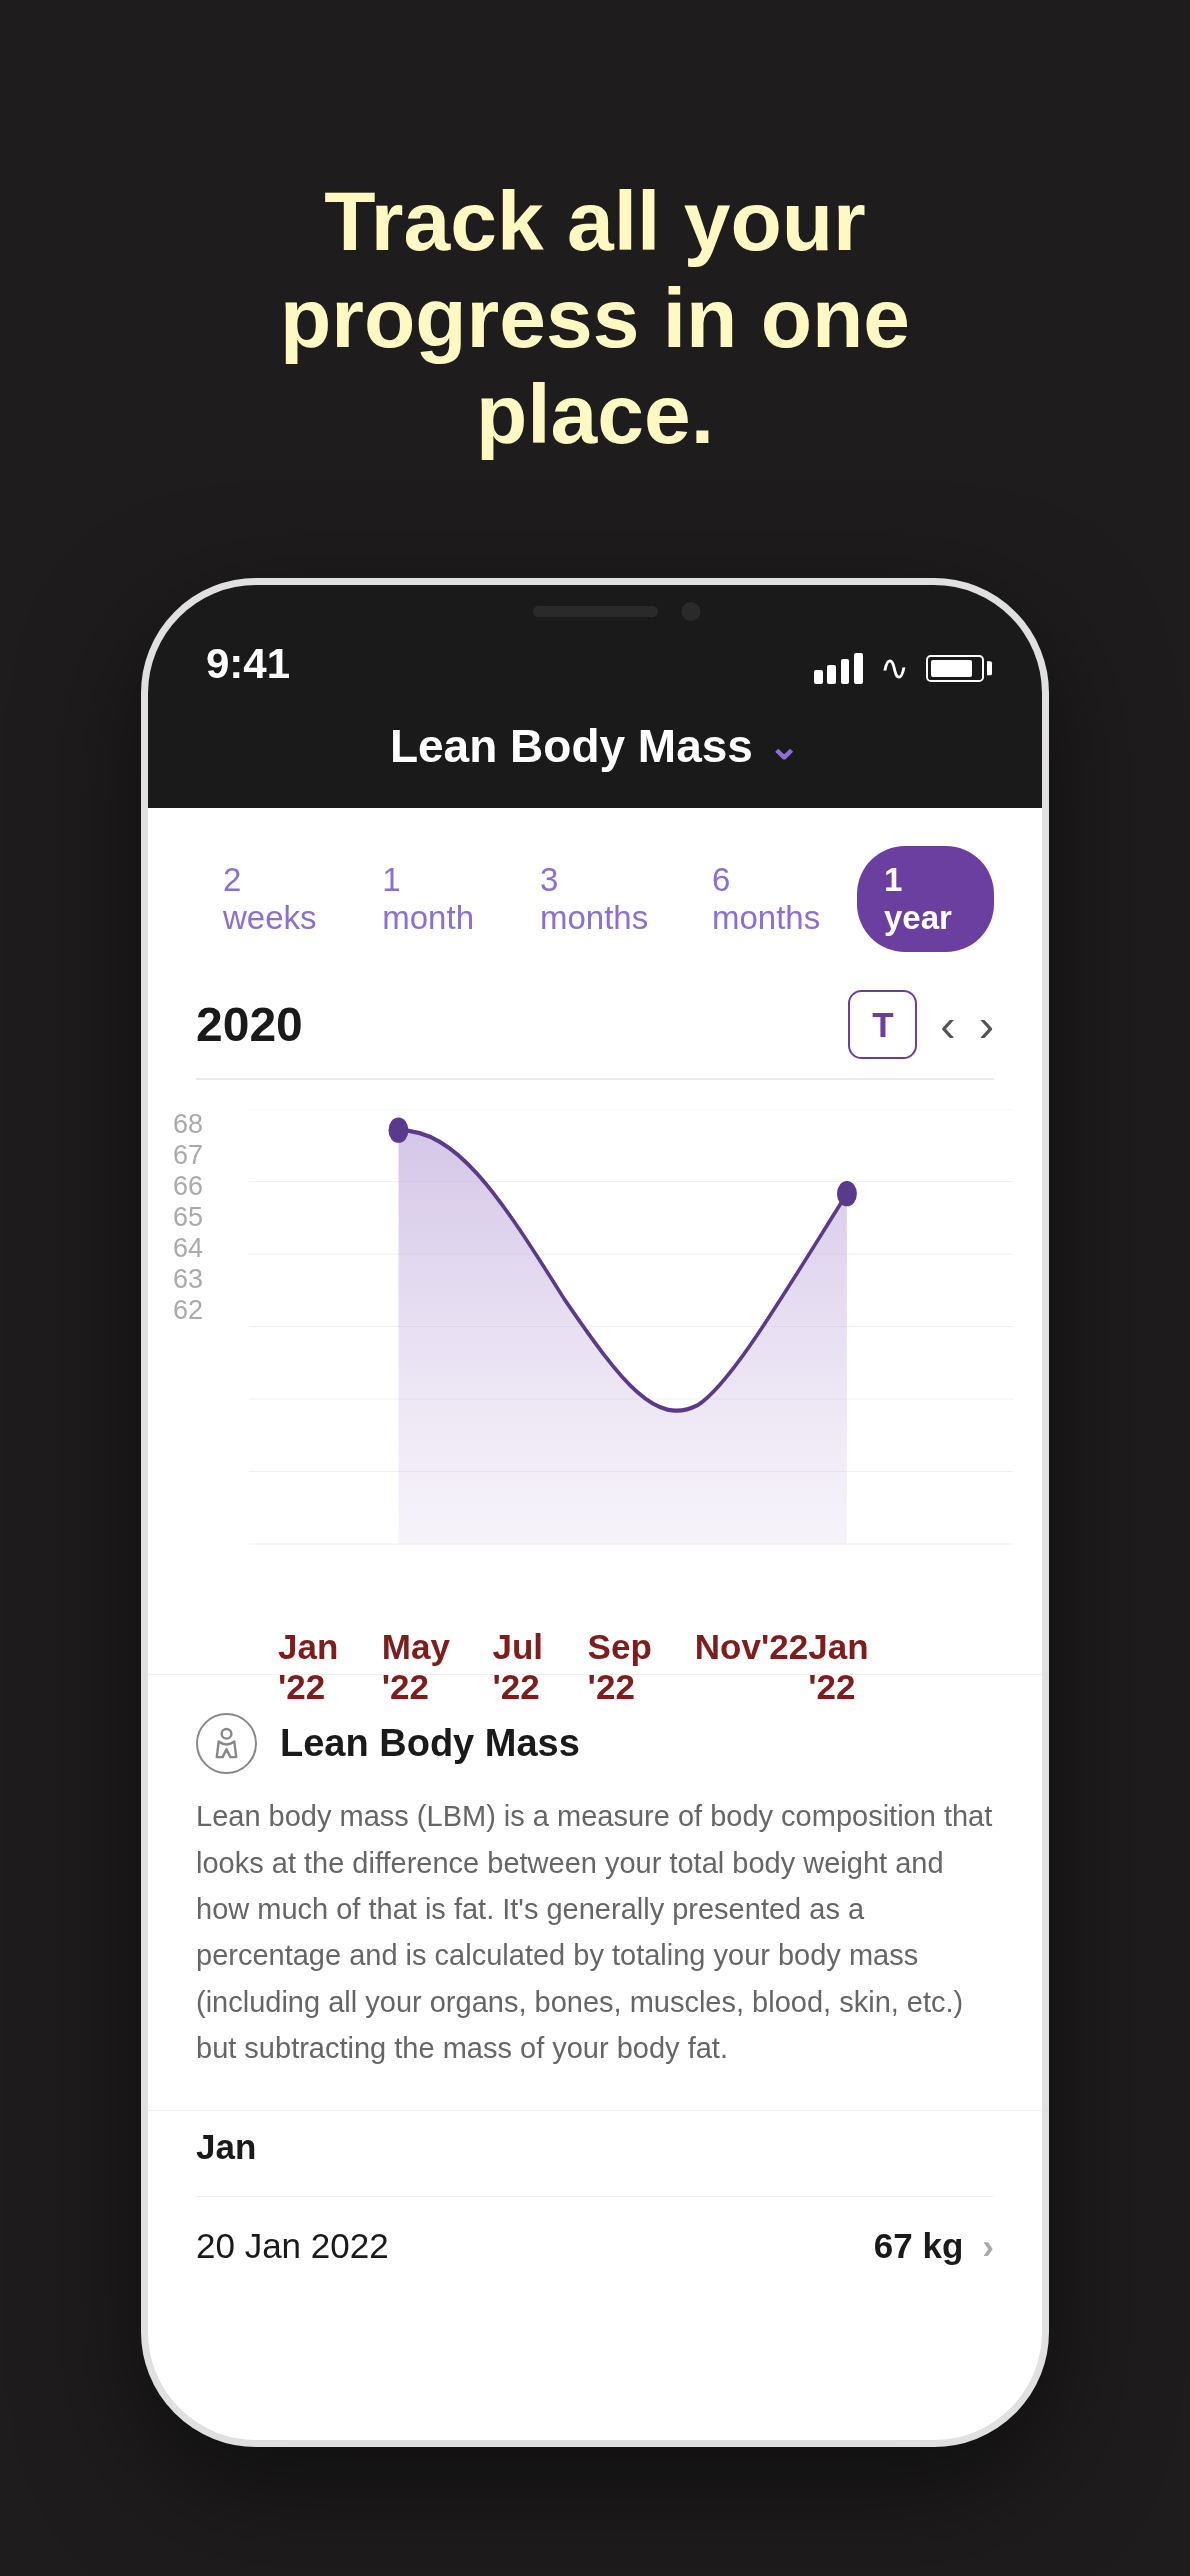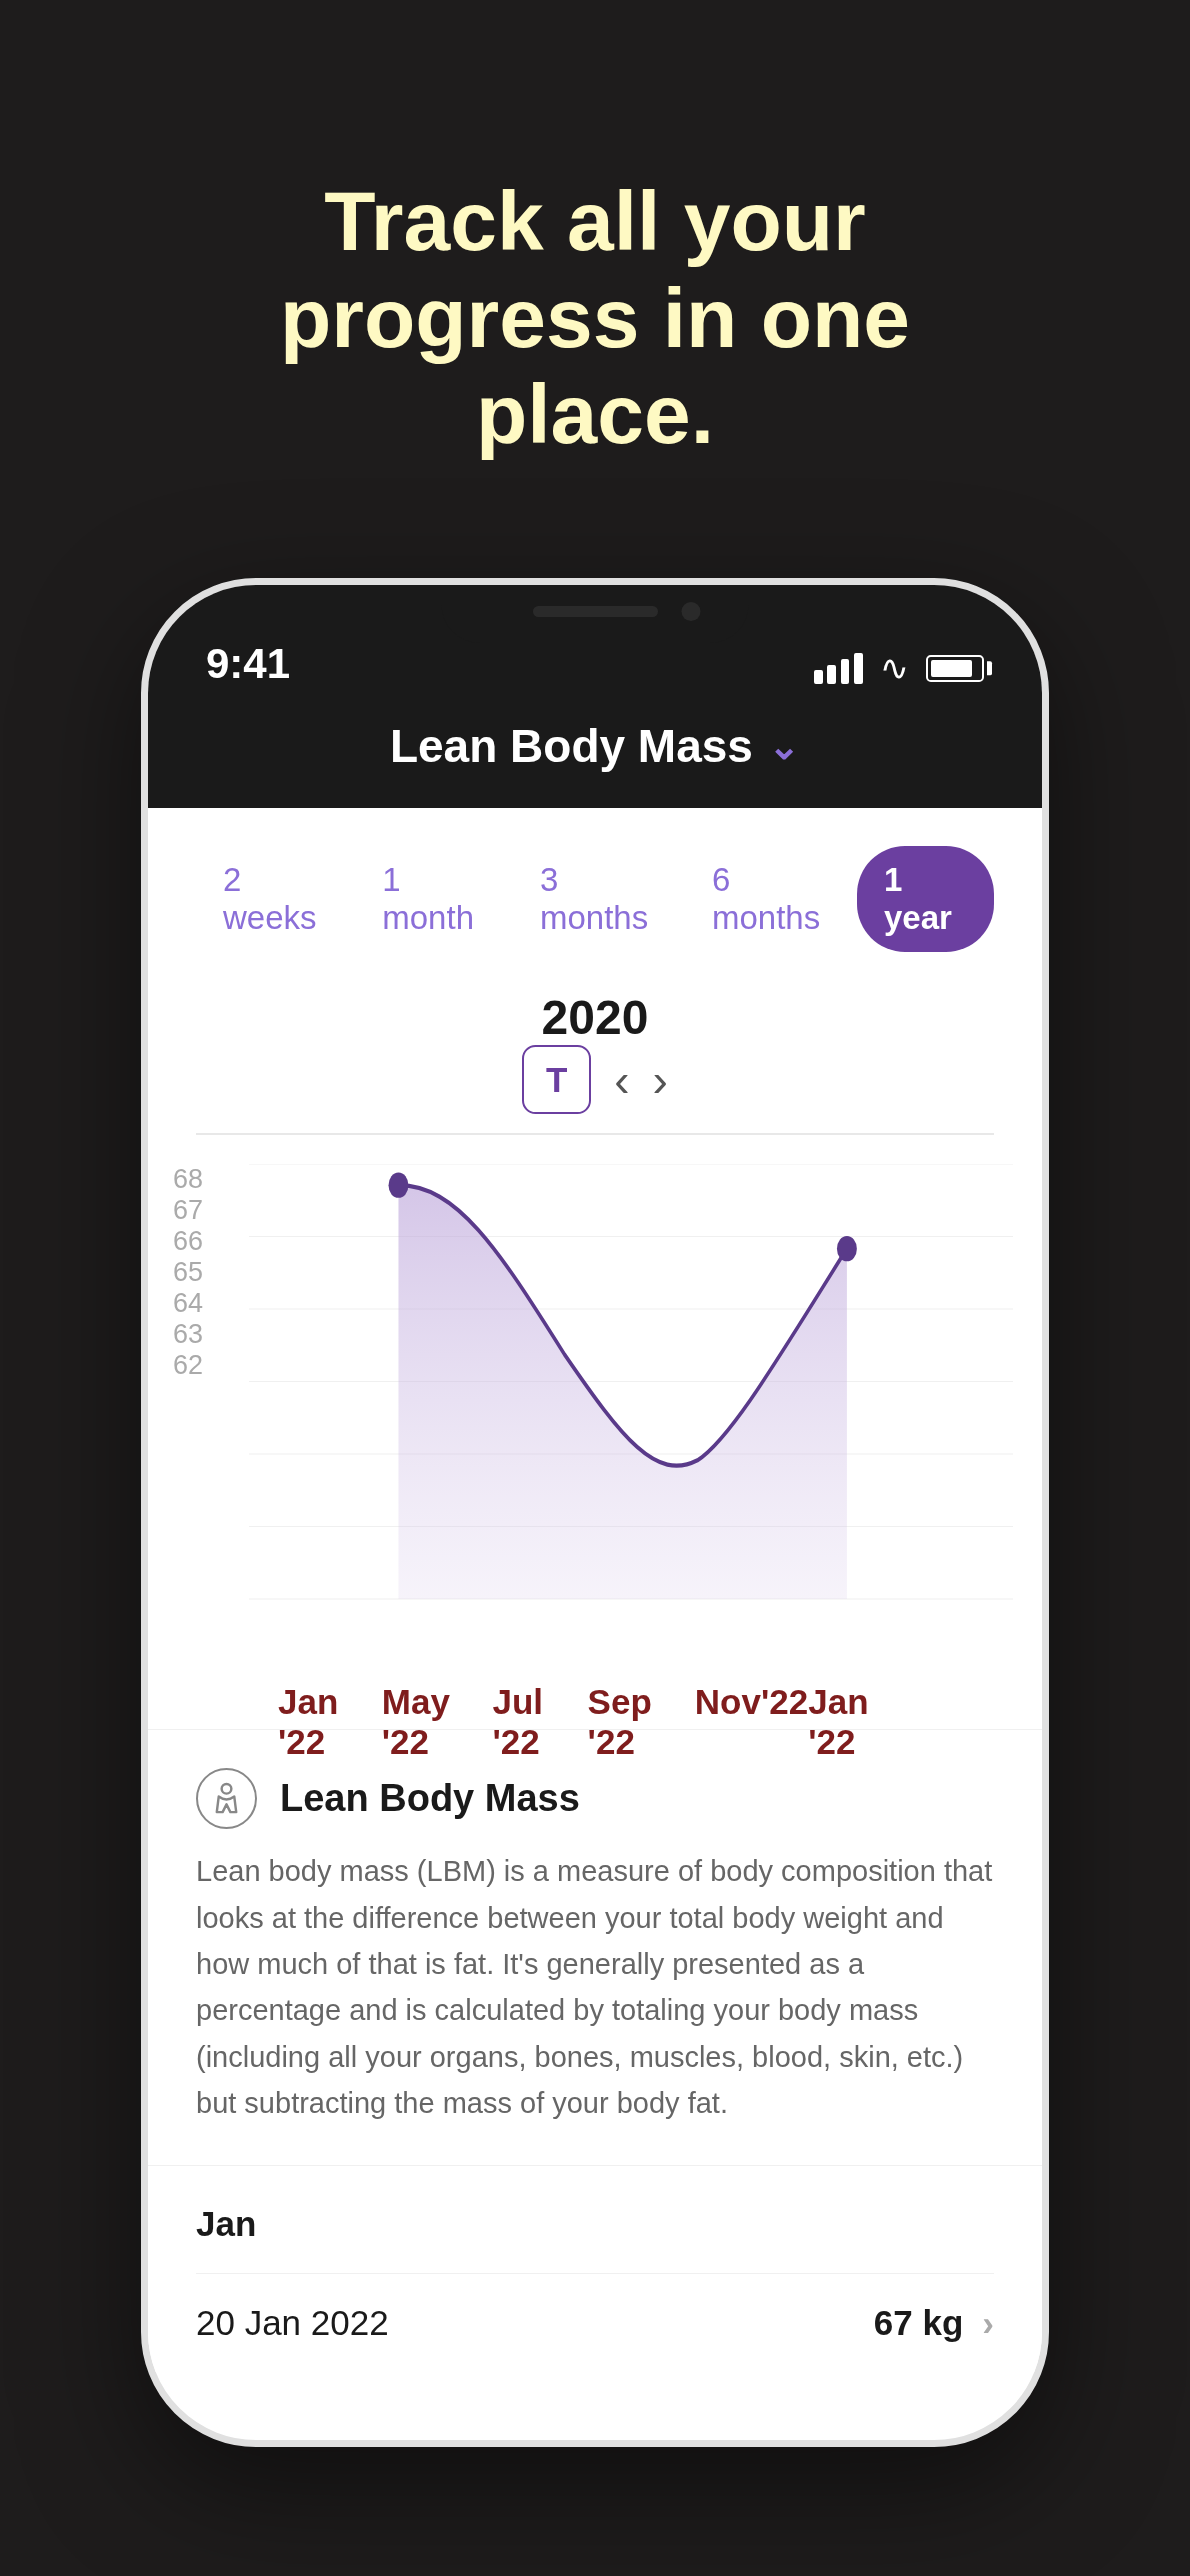--- a/index.html
+++ b/index.html
@@ -193,21 +193,20 @@
       color: #ffffff;
       font-weight: 600;
     }
 
     
     .chart-header {
       display: flex;
       align-items: center;
       padding: 19px 48px;
       justify-content: space-between;
-      flex-direction: column;
     }
 
     .chart-year {
       font-size: 48px;
       font-weight: 700;
       color: #1a1a1a;
     }
 
     .chart-controls {
       display: flex;
@@ -314,21 +313,21 @@
     }
 
     .info-body {
       font-size: 29px;
       color: #666;
       line-height: 1.6;
     }
 
     
     .data-section {
-      padding: 38px 48px 0;
+      padding: 16px 48px 0;
       border-top: 1.9px solid #f0f0f0;
     }
 
     .data-month-label {
       font-size: 35px;
       font-weight: 700;
       color: #1a1a1a;
       margin-bottom: 29px;
     }
 

